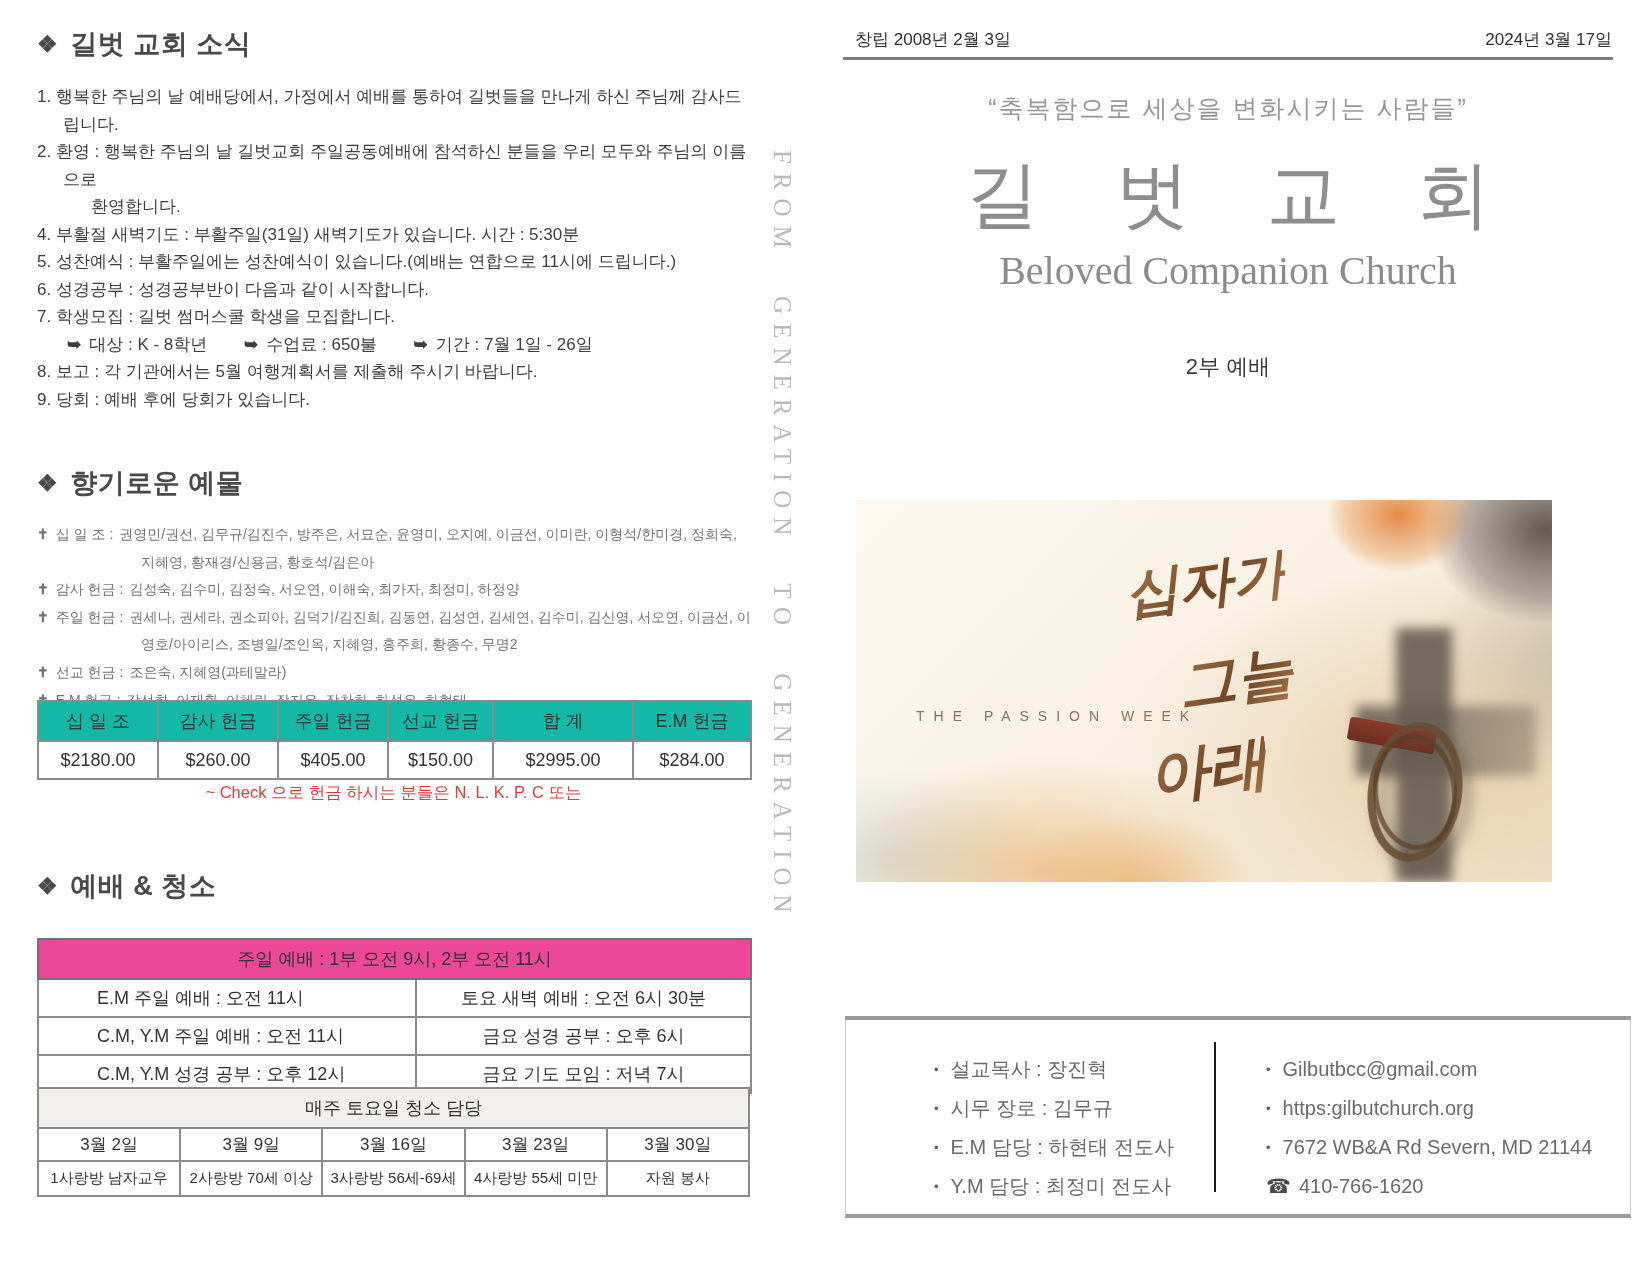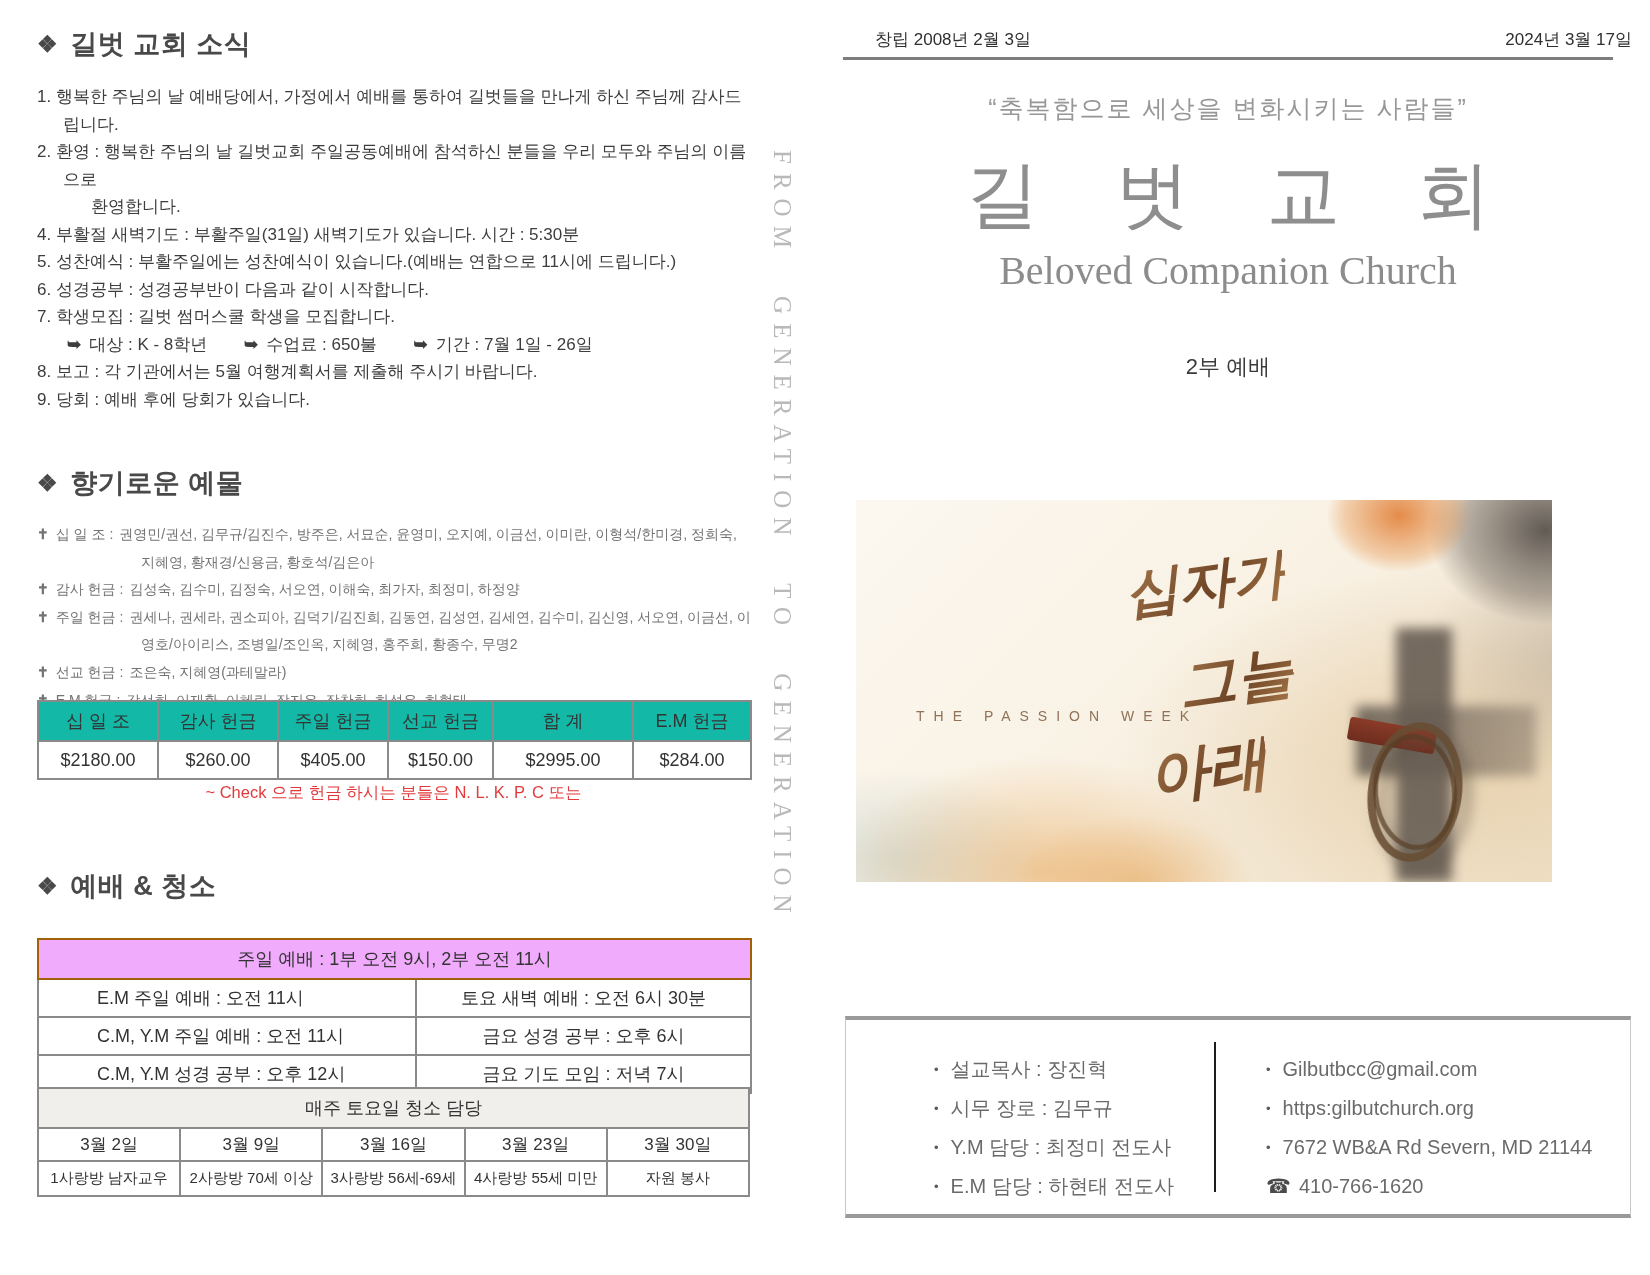--- a/index.html
+++ b/index.html
@@ -25,38 +25,38 @@
   table{border-collapse:collapse;table-layout:fixed;}
   .amt{position:absolute;left:37px;top:700px;width:713px;text-align:center;font-size:18px;color:#333;}
   .amt th,.amt td{border:2px solid #8a8a8a;font-weight:normal;}
   .amt th{height:36px;background:#14b8a6;}
   .amt td{height:34px;}
 
   .note{position:absolute;left:37px;top:781px;width:713px;text-align:center;
         color:#e23a3c;font-size:16.5px;line-height:22.5px;}
 
   .wt{position:absolute;left:37px;top:938px;width:713px;font-size:18px;color:#333;}
-  .wt th{background:#f0abfc;height:36px;font-weight:normal;border:2px solid #a16207;}
+  .wt th{background:#ec4899;height:36px;font-weight:normal;border:2px solid #737373;}
   .wt td{height:34px;border:2px solid #8a8a8a;}
   .wt td.l{text-align:left;padding-left:58px;}
   .wt td.r{text-align:center;}
 
   .ct{position:absolute;left:37px;top:1087px;width:713px;color:#333;text-align:center;}
   .ct th{background:#f0efec;height:36px;font-weight:normal;font-size:18px;border:2px solid #8a8a8a;}
   .ct td{border:2px solid #8a8a8a;}
   .ct td.date{height:29px;font-size:17px;}
   .ct td.grp{height:31px;font-size:15px;}
 
   
   .divider-text{position:absolute;left:768px;top:150px;height:915px;
     writing-mode:vertical-rl;font-family:"Liberation Serif",serif;
     font-size:25px;letter-spacing:9px;word-spacing:24px;color:#b9b9b9;}
 
   
-  .masthead{position:absolute;left:875px;top:28px;width:757px;display:flex;
+  .masthead{position:absolute;left:855px;top:28px;width:757px;display:flex;
             justify-content:space-between;font-size:17px;color:#2f2f2f;}
   .mast-rule{position:absolute;left:843px;top:57px;width:770px;height:3px;background:#7d7d7d;}
   .motto{position:absolute;left:843px;top:92px;width:770px;text-align:center;
          font-size:25px;color:#979797;letter-spacing:2px;}
   .kr-title{position:absolute;left:843px;top:146px;width:770px;text-align:center;
             font-size:74px;font-weight:normal;color:#8e8e8e;letter-spacing:28px;text-indent:28px;}
   .en-title{position:absolute;left:843px;top:247px;width:770px;text-align:center;
             font-family:"Liberation Serif",serif;font-size:40px;color:#8c8c8c;}
   .service{position:absolute;left:843px;top:352px;width:770px;text-align:center;
            font-size:22px;color:#3a3a3a;}
@@ -253,22 +253,22 @@
   <div class="callig c1">십자가</div>
   <div class="callig c2">그늘</div>
   <div class="callig c3">아래</div>
 </div>
 
 <div class="contact">
   <div class="vline"></div>
   <div class="clist left">
     <div><span class="bullet">•</span><span>설교목사 : 장진혁</span></div>
     <div><span class="bullet">•</span><span>시무 장로 : 김무규</span></div>
+    <div><span class="bullet">•</span><span>E.M 담당 : 하현태 전도사</span></div>
     <div><span class="bullet">•</span><span>Y.M 담당 : 최정미 전도사</span></div>
-    <div><span class="bullet">•</span><span>E.M 담당 : 하현태 전도사</span></div>
   </div>
   <div class="clist right">
     <div><span class="bullet">•</span><span>Gilbutbcc@gmail.com</span></div>
     <div><span class="bullet">•</span><span>https:gilbutchurch.org</span></div>
     <div><span class="bullet">•</span><span>7672 WB&amp;A Rd Severn, MD 21144</span></div>
     <div><span class="phone-icon">☎</span><span>410-766-1620</span></div>
   </div>
 </div>
 
 </body></html>

